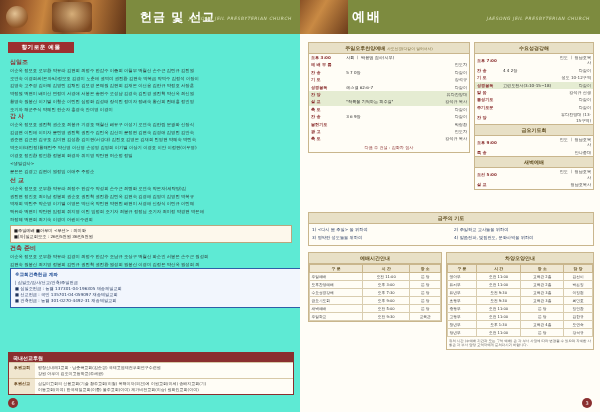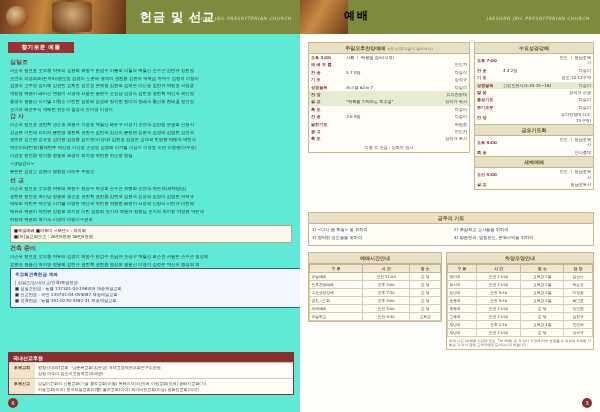--- a/index.html
+++ b/index.html
@@ -16,21 +16,21 @@
   .photoband:before{content:"";position:absolute;left:6px;top:6px;width:22px;height:22px;border-radius:50%;
      background:radial-gradient(circle at 40% 35%,#f2d7a8,#8d5526 70%);opacity:.85;}
   .photoband:after{content:"";position:absolute;left:52px;top:2px;width:40px;height:30px;border-radius:4px;
      background:radial-gradient(circle at 50% 40%,#e8c48d,#6f3d1b 80%);opacity:.8;}
 
   .hdrbar{position:absolute;left:126px;top:0;width:174px;height:34px;background:#7d8b3f;}
   .hdrbar .t{position:absolute;left:14px;top:9px;color:#ffffff;font-size:12px;font-weight:bold;letter-spacing:1px;}
   .hdrbar .sub{position:absolute;right:8px;top:16px;color:#d9e0b6;font-size:4.4px;letter-spacing:.6px;font-style:italic;}
 
   .hdrbar2{position:absolute;left:0;top:0;width:300px;height:34px;background:#7d8b3f;}
-  .hdrbar2 .t{position:absolute;left:44px;top:8px;color:#000000;font-size:11px;font-weight:bold;letter-spacing:2px;}
+  .hdrbar2 .t{position:absolute;left:52px;top:8px;color:#ffffff;font-size:13px;font-weight:bold;letter-spacing:2px;}
   .hdrbar2 .sub{position:absolute;right:10px;top:16px;color:#d9e0b6;font-size:4.4px;letter-spacing:.6px;font-style:italic;}
   .rphoto{position:absolute;left:0;top:0;width:48px;height:34px;background:
      linear-gradient(120deg,#8a5226,#c98a44 40%,#6b3c1b 100%);}
 
   .tabL{position:absolute;left:8px;top:42px;width:66px;height:11px;background:#8a2f2f;color:#fff;
      font-size:5.6px;font-weight:bold;text-align:center;line-height:11px;letter-spacing:.5px;}
   .tabL.red{background:#9c3030;}
 
   .sect{position:absolute;left:10px;width:282px;}
   .sect h3{margin:0 0 1px 0;font-size:6px;color:#8a2f2f;font-weight:bold;}

